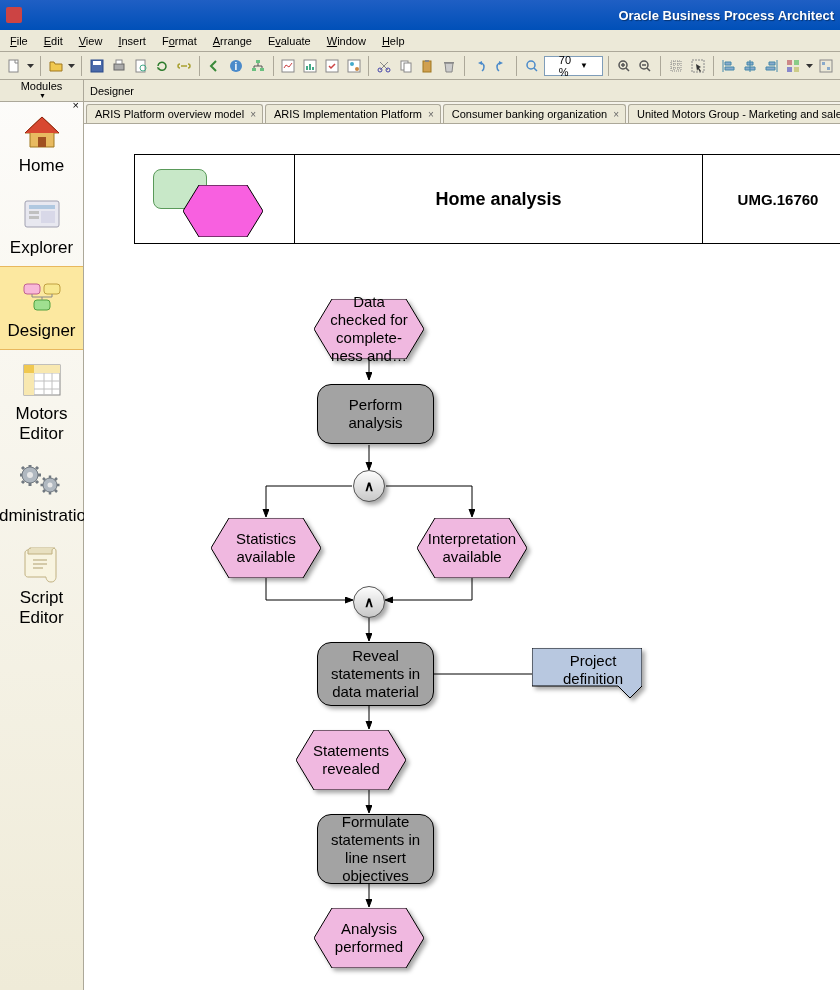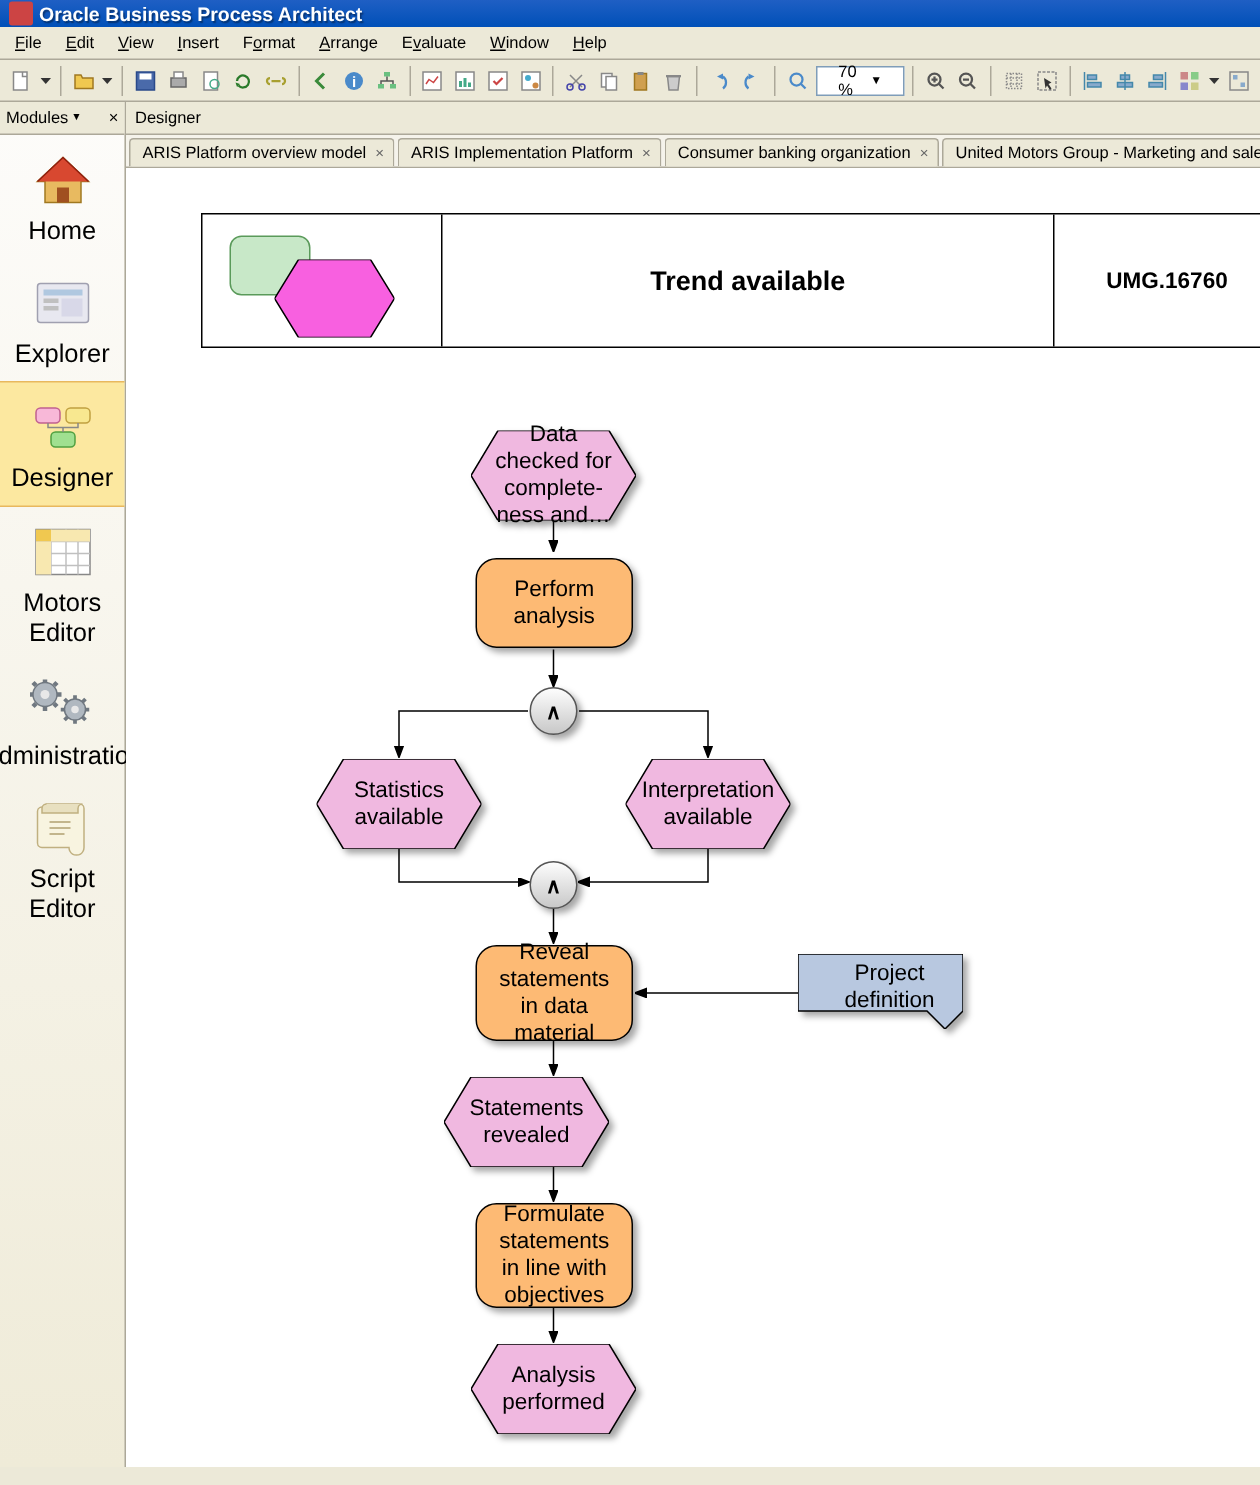--- a/index.html
+++ b/index.html
@@ -1,40 +1,40 @@
 <!DOCTYPE html>
 <html><head>
 <meta charset="utf-8">
 <style>
 * { margin: 0; padding: 0; box-sizing: border-box; }
 body { font-family: Tahoma, Arial, sans-serif; font-size: 11px; background: #ece9d8; overflow: hidden; width: 840px; height: 990px; }
 
 
-.titlebar { background: linear-gradient(to bottom, #0a246a 0%, #3b6ea5 3%, #0a5bc4 8%, #0555c0 50%, #0555c0 92%, #0a246a 100%); background: linear-gradient(to bottom, #1f5fc4, #0050b8); height: 18px; display: flex; align-items: center; padding: 0 6px; color: white; }
+.titlebar { background: linear-gradient(to bottom, #0a246a 0%, #3b6ea5 3%, #0a5bc4 8%, #0555c0 50%, #0555c0 92%, #0a246a 100%); background: linear-gradient(to bottom, #1f5fc4, #0050b8); height: 30px; display: flex; align-items: center; padding: 0 6px; color: white; justify-content: space-between; }
 .titlebar-icon { width: 16px; height: 16px; margin-right: 4px; display:inline-block; background:#c44; border-radius:2px; }
 .titlebar-text { font-size: 13px; font-weight: bold; text-shadow: 1px 1px 1px rgba(0,0,0,0.4); }
 
 
 .menubar { background: #ece9d8; height: 22px; display: flex; align-items: center; padding: 0 2px; border-bottom: 1px solid #aca899; }
 .menubar-item { padding: 2px 8px; cursor: default; }
 .mnemonic { text-decoration: underline; }
 
 
 .toolbar { background: #ece9d8; height: 28px; display: flex; align-items: center; padding: 2px 4px; border-bottom: 1px solid #aca899; gap: 2px; }
 .tb-btn { width: 22px; height: 22px; display: flex; align-items: center; justify-content: center; cursor: default; border: 1px solid transparent; border-radius: 2px; }
 .tb-sep { width: 1px; height: 20px; background: #aca899; margin: 0 3px; }
 .tb-combo { height: 20px; border: 1px solid #7f9db9; background: white; font-size: 11px; padding: 0 14px; display: flex; align-items: center; min-width: 54px; }
 .tb-combo .arrow { margin-left: auto; font-size: 8px; }
 
 
 .main { display: flex; height: calc(100% - 80px); }
 
 
 .sidebar { width: 84px; background: linear-gradient(to bottom, #fdfcfa, #efebd8); border-right: 1px solid #aca899; display: flex; flex-direction: column; }
-.sidebar-header { height: 22px; background: #ece9d8; border-bottom: 1px solid #aca899; display: flex; align-items: center; padding: 0 4px; font-size: 11px; }
+.sidebar-header { height: 22px; background: #ece9d8; border-bottom: 1px solid #aca899; display: flex; align-items: center; padding: 0 4px; font-size: 11px; flex-direction: column; }
 .sidebar-header .close-x { margin-left: auto; cursor: default; }
 .sidebar-header .dropdown-arrow { font-size: 7px; margin-left: 2px; }
 .module-item { display: flex; flex-direction: column; align-items: center; padding: 10px 2px 8px; cursor: default; }
 .module-item.active { background: #fce8a0; border: 1px solid #e8b85e; border-left: none; border-right: none; }
 .module-icon { width: 48px; height: 40px; display: flex; align-items: center; justify-content: center; margin-bottom: 4px; }
 .module-label { font-size: 17px; text-align: center; }
 
 
 .designer-area { flex: 1; display: flex; flex-direction: column; background: white; }
 .designer-header { height: 22px; background: #ece9d8; border-bottom: 1px solid #aca899; display: flex; align-items: center; padding: 0 6px; }
@@ -60,21 +60,21 @@
 .dh-hex { position: absolute; top: 30px; left: 48px; }
 
 
 .shape { position: absolute; display: flex; align-items: center; justify-content: center; text-align: center; font-size: 15px; line-height: 1.2; }
 .shadow { filter: drop-shadow(3px 3px 2px rgba(0,0,0,0.35)); }
 
 .hexagon { width: 110px; height: 60px; }
 .hexagon svg { position: absolute; top: 0; left: 0; width: 100%; height: 100%; }
 .hexagon .shape-text { position: relative; z-index: 2; padding: 0 14px; }
 
-.roundrect { width: 105px; height: 60px; background: #fdba74; border: 1px solid #000; border-radius: 14px; }
+.roundrect { width: 117px; height: 60px; background: #a3a3a3; border: 1px solid #000; border-radius: 14px; }
 .roundrect .shape-text { padding: 0 8px; }
 
 .gateway-circle { width: 32px; height: 32px; border-radius: 50%; background: linear-gradient(to bottom, #fdfdfd, #c8c8c8); border: 1px solid #555; font-size: 14px; font-weight: bold; }
 
 .note-shape { width: 110px; height: 50px; }
 .note-shape svg { position: absolute; top:0; left:0; width:100%; height:100%; }
 .note-shape .shape-text { position: relative; z-index: 2; margin-top: -6px; padding-left: 12px; }
 
 
 .connector { position: absolute; stroke: #000; stroke-width: 1; fill: none; }
@@ -433,21 +433,21 @@
 
     <div class="canvas">
 
       <div class="diagram-header">
         <div class="dh-cell dh-icon-cell">
           <div class="dh-rect"></div>
           <svg class="dh-hex" width="80" height="52">
               <polygon points="16,0 64,0 80,26 64,52 16,52 0,26" fill="#f860e0" stroke="#000"></polygon>
             </svg>
         </div>
-        <div class="dh-cell dh-title-cell">Trend available</div>
+        <div class="dh-cell dh-title-cell">Home analysis</div>
         <div class="dh-cell dh-id-cell">UMG.16760</div>
       </div>
 
       <svg class="connector" style="left:0;top:0;width:760px;height:900px;">
         <defs>
             <marker id="ah" markerWidth="8" markerHeight="8" refX="7" refY="3" orient="auto">
               <path d="M0,0 L8,3 L0,6 z" class="arrowhead"></path>
             </marker>
           </defs>
 
@@ -520,21 +520,21 @@
       </div>
 
       <div class="shape hexagon shadow" style="left:212px; top:606px;">
         <svg viewBox="0 0 110 60">
             <polygon points="18,0 92,0 110,30 92,60 18,60 0,30" fill="#f0b8e0" stroke="#000"></polygon>
           </svg>
         <div class="shape-text">Statements revealed</div>
       </div>
 
       <div class="shape roundrect shadow" style="left:233px; top:690px; height:70px;">
-        <div class="shape-text">Formulate statements in line with objectives</div>
+        <div class="shape-text">Formulate statements in line nsert objectives</div>
       </div>
 
       <div class="shape hexagon shadow" style="left:230px; top:784px;">
         <svg viewBox="0 0 110 60">
             <polygon points="18,0 92,0 110,30 92,60 18,60 0,30" fill="#f0b8e0" stroke="#000"></polygon>
           </svg>
         <div class="shape-text">Analysis performed</div>
       </div>
 
     </div>

